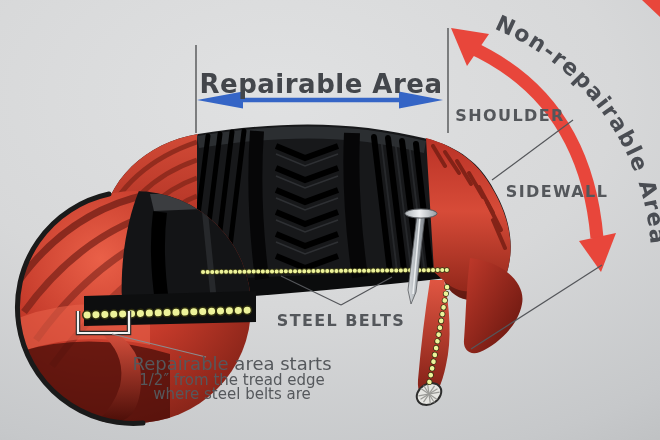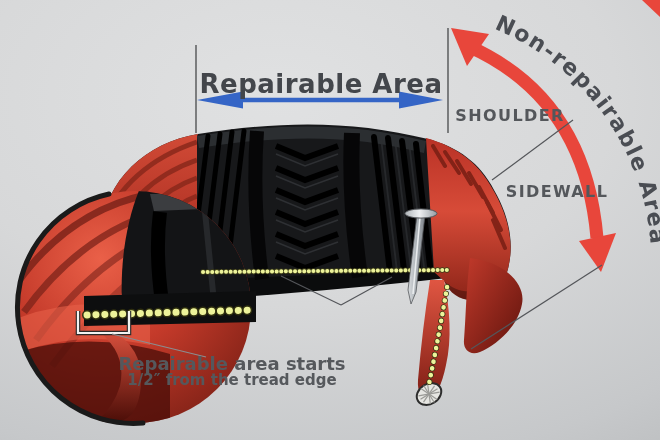--- a/index.html
+++ b/index.html
@@ -7,21 +7,21 @@
   .stage{position:relative;width:660px;height:440px;overflow:hidden;
     background:radial-gradient(135% 125% at 42% 22%, #e0e1e2 0%, #d7d8d9 38%, #c6c8ca 68%, #abadaf 100%);}
   .stage svg{position:absolute;left:0;top:0;}
   .lbl{position:absolute;color:#54575b;font-weight:bold;white-space:nowrap;}
   .heading{left:321px;top:57px;transform:translateX(-50%);font-size:26px;letter-spacing:.5px;color:#43464b;margin-top:12px;}
   .part{font-size:16px;letter-spacing:1.4px;transform:translateX(-50%);}
   .part.shoulder{left:510px;top:106px;}
   .part.sidewall{left:557px;top:182px;}
   .part.steelbelts{left:341px;top:311px;}
   .caption{position:absolute;left:232px;top:353px;transform:translateX(-50%);
-    text-align:center;color:#55585c;font-weight:bold;}
+    text-align:center;color:#55585c;font-weight:normal;}
   .caption .cap-title{font-size:18px;line-height:21px;}
   .caption .cap-line{font-size:15px;line-height:13.5px;}
 </style>
 </head>
 <body>
 
 <div class="stage">
 
 <svg width="660" height="440" viewBox="0 0 660 440">
   <defs>
@@ -230,19 +230,21 @@
     <line x1="602" y1="265" x2="471" y2="349"></line>
     <line x1="281" y1="276" x2="341" y2="305"></line>
     <line x1="392" y1="277" x2="341" y2="305"></line>
     <line x1="112" y1="334" x2="206" y2="357" stroke="#8b8d90"></line>
   </g>
 </svg>
 
 <div class="lbl heading">Repairable Area</div>
 <div class="lbl part shoulder">SHOULDER</div>
 <div class="lbl part sidewall">SIDEWALL</div>
+<div class="lbl part steelbelts">STEEL BELTS</div>
 
 <div class="caption">
   <div class="cap-title">Repairable area starts</div>
   <div class="cap-line">1/2″ from the tread edge</div>
+  <div class="cap-line">where steel belts are</div>
 </div>
 
 </div>
 
 </body></html>

